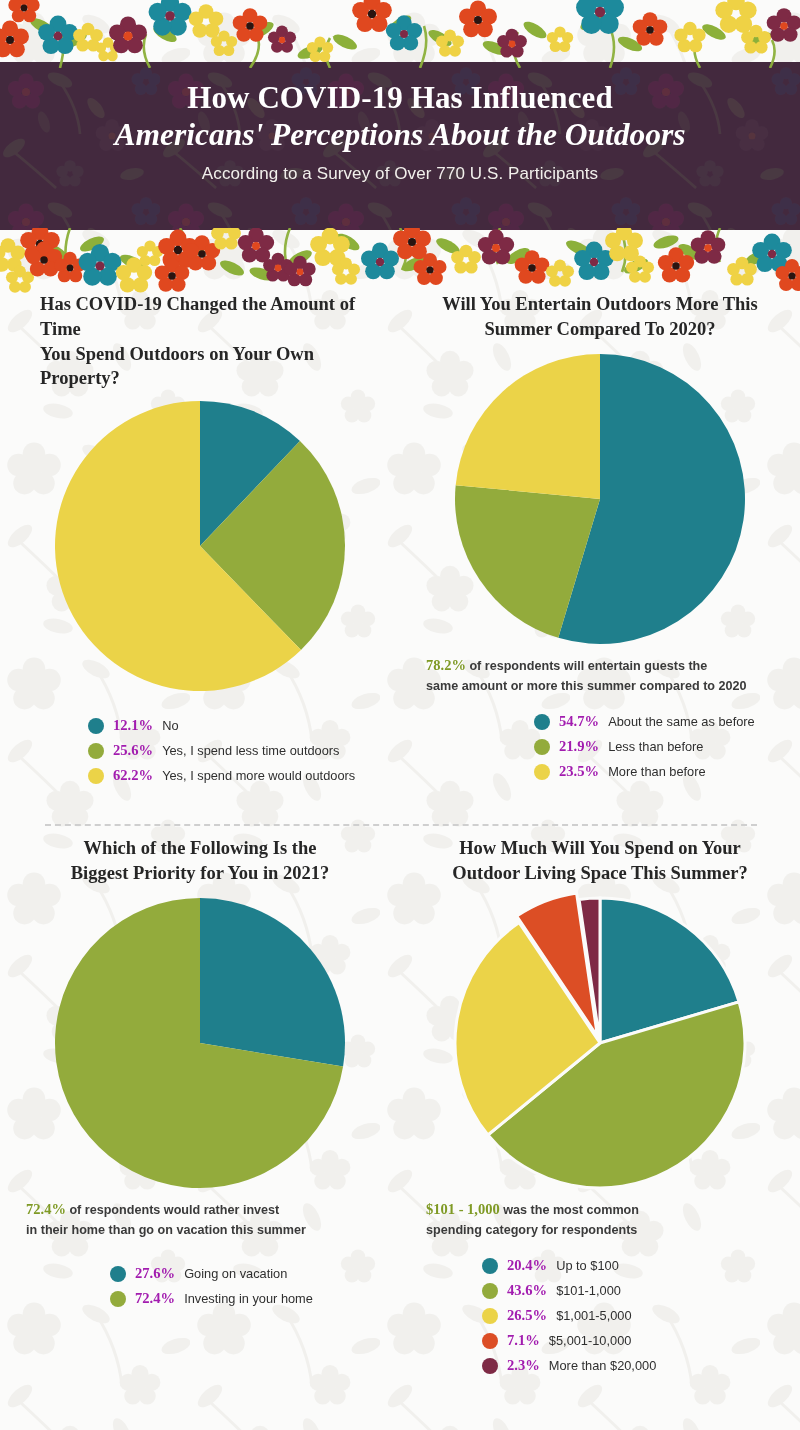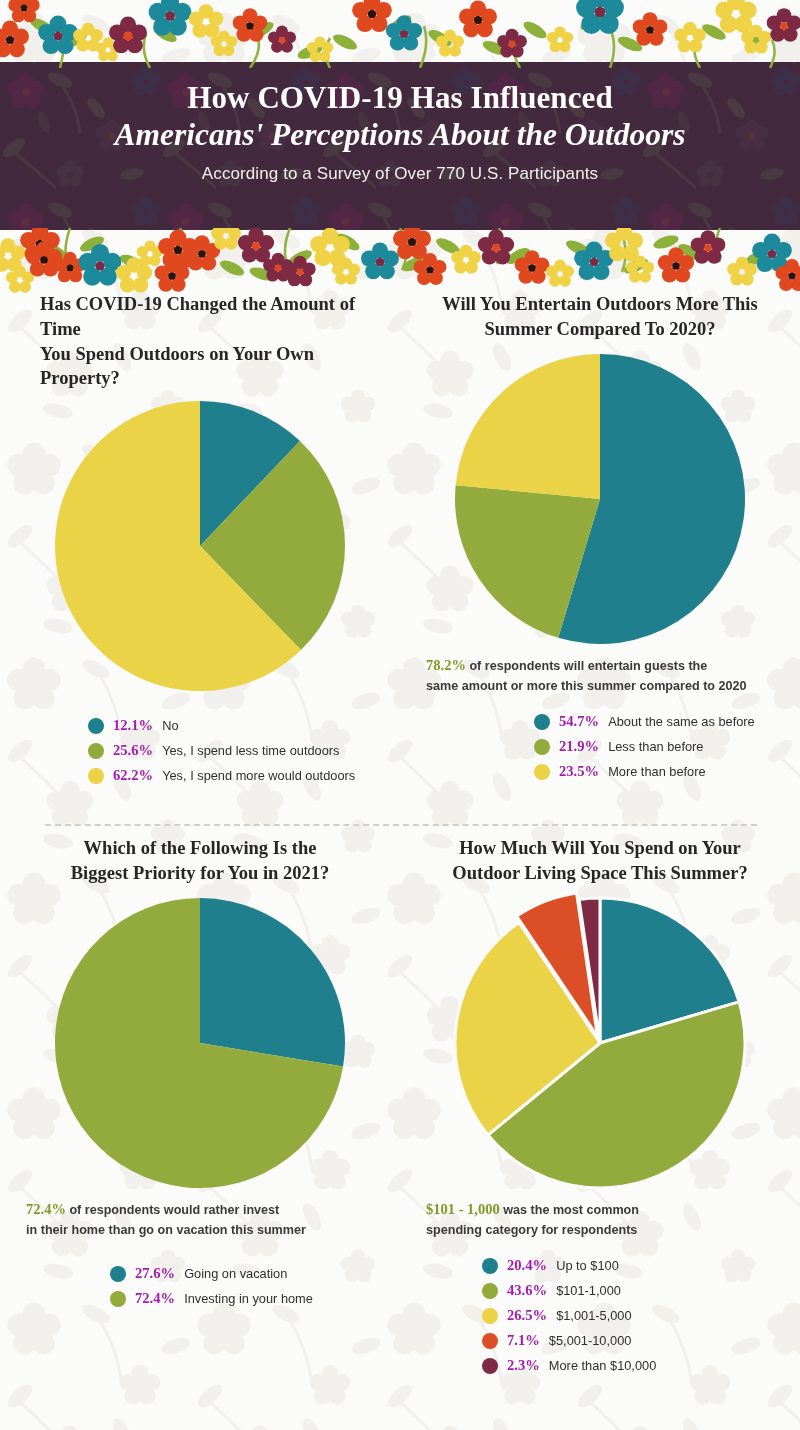--- a/index.html
+++ b/index.html
@@ -531,19 +531,19 @@
             <span class="legend-label">$1,001-5,000</span>
           </div>
           <div class="legend-row">
             <span class="legend-dot" style="background: rgb(220, 78, 37);"></span>
             <span class="legend-pct">7.1%</span>
             <span class="legend-label">$5,001-10,000</span>
           </div>
           <div class="legend-row">
             <span class="legend-dot" style="background: rgb(126, 42, 69);"></span>
             <span class="legend-pct">2.3%</span>
-            <span class="legend-label">More than $10,000</span>
+            <span class="legend-label">More than $20,000</span>
           </div>
         </div>
     </div>
 
   </div>
 </div>
 
 </body></html>

